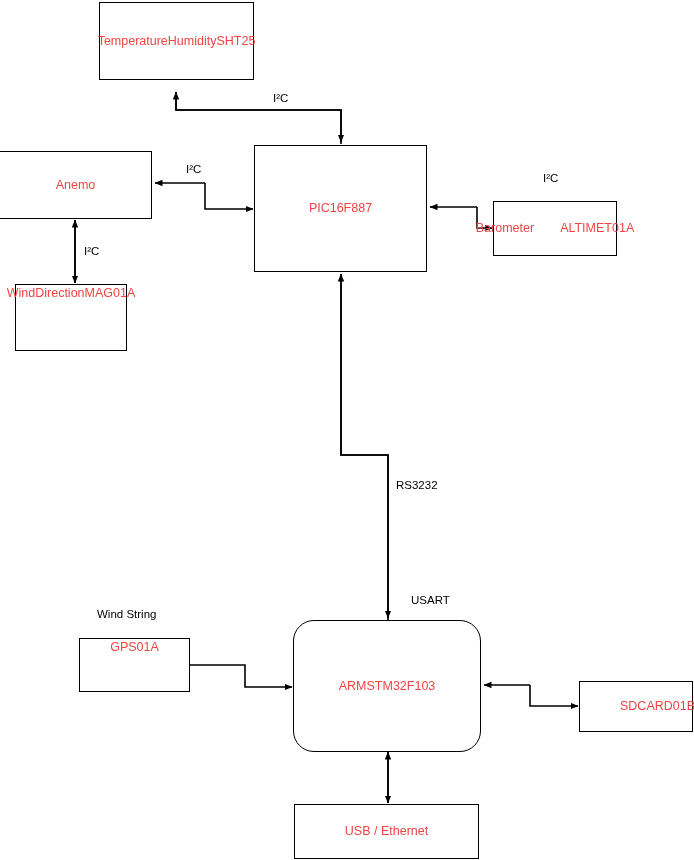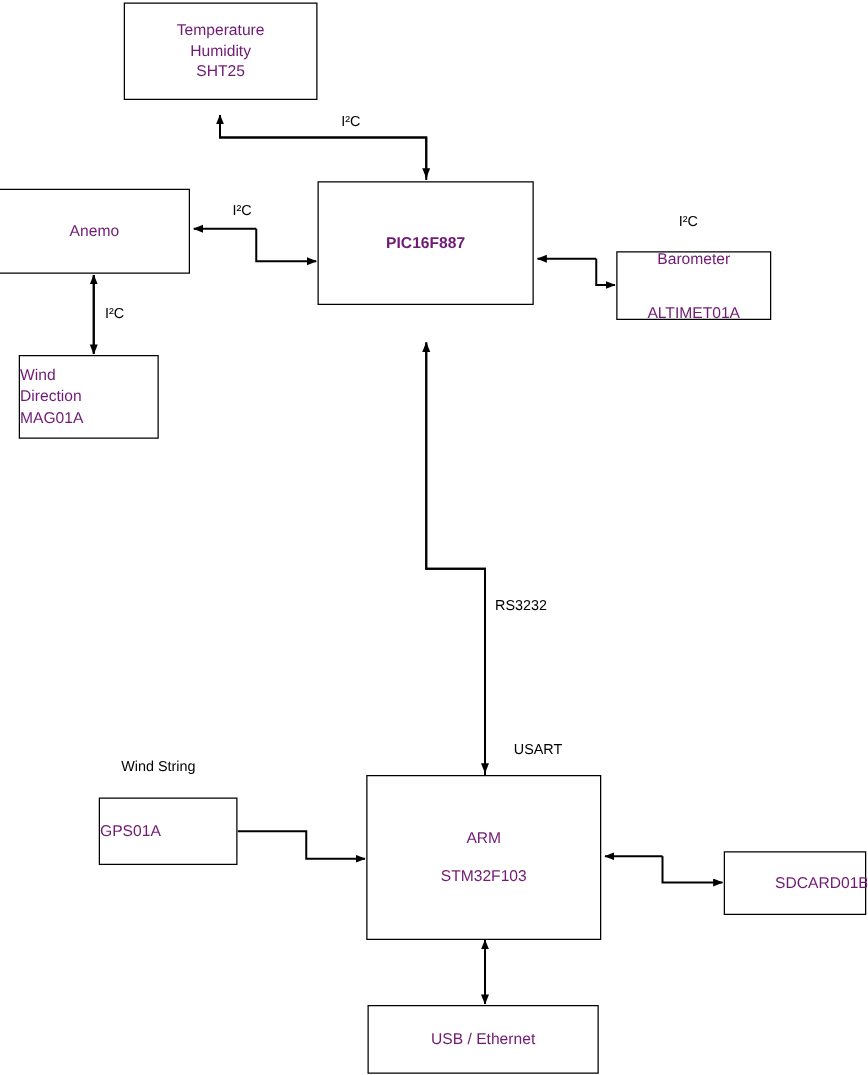--- a/index.html
+++ b/index.html
@@ -16,26 +16,26 @@
     height: 860px;
     background: #ffffff;
     overflow: hidden;
   }
   .node {
     position: absolute;
     box-sizing: border-box;
     border: 1.6px solid #000000;
     background: #ffffff;
     display: flex;
-    flex-direction: column;
+    flex-direction: row;
     align-items: center;
     justify-content: center;
     text-align: center;
     font-size: 12.5px;
-    color: #701a75;
+    color: #ef4444;
     line-height: 1.35;
     z-index: 3;
   }
   .node .line {
     display: block;
     white-space: pre;
   }
   .node.left-align {
     align-items: flex-start;
     text-align: left;
@@ -122,40 +122,40 @@
   <div class="node" style="left:99px; top:2px; width:155px; height:78px;">
     <span class="line">Temperature</span>
     <span class="line">Humidity</span>
     <span class="line">SHT25</span>
   </div>
 
   <div class="node" style="left:-1px; top:151px; width:153px; height:68px;">
     <span class="line">Anemo</span>
   </div>
 
-  <div class="node" style="left:254px; top:145px; width:173px; height:99px;font-weight:bold;">
+  <div class="node" style="left:254px; top:145px; width:173px; height:127px;">
     <span class="line">PIC16F887</span>
   </div>
 
   <div class="node" style="left:493px; top:201px; width:124px; height:55px;gap:26px;">
     <span class="line">Barometer</span>
     <span class="line">ALTIMET01A</span>
   </div>
 
   <div class="node left-align" style="left:15px; top:284px; width:112px; height:67px;">
     <span class="line">Wind</span>
     <span class="line">Direction</span>
     <span class="line">MAG01A</span>
   </div>
 
   <div class="node left-align" style="left:79px; top:638px; width:111px; height:54px;">
     <span class="line">GPS01A</span>
   </div>
 
-  <div class="node" style="left:293px; top:620px; width:188px; height:132px;">
+  <div class="node" style="left:293px; top:620px; width:188px; height:132px;border-radius:21px;">
     <span class="line">ARM</span>
     <span class="line" style="height:14px;"></span>
     <span class="line">STM32F103</span>
   </div>
 
   <div class="node" style="left:579px; top:681px; width:114px; height:51px;padding-left:43px;">
     <span class="line">SDCARD01B</span>
   </div>
 
   <div class="node" style="left:294px; top:804px; width:185px; height:55px;">

